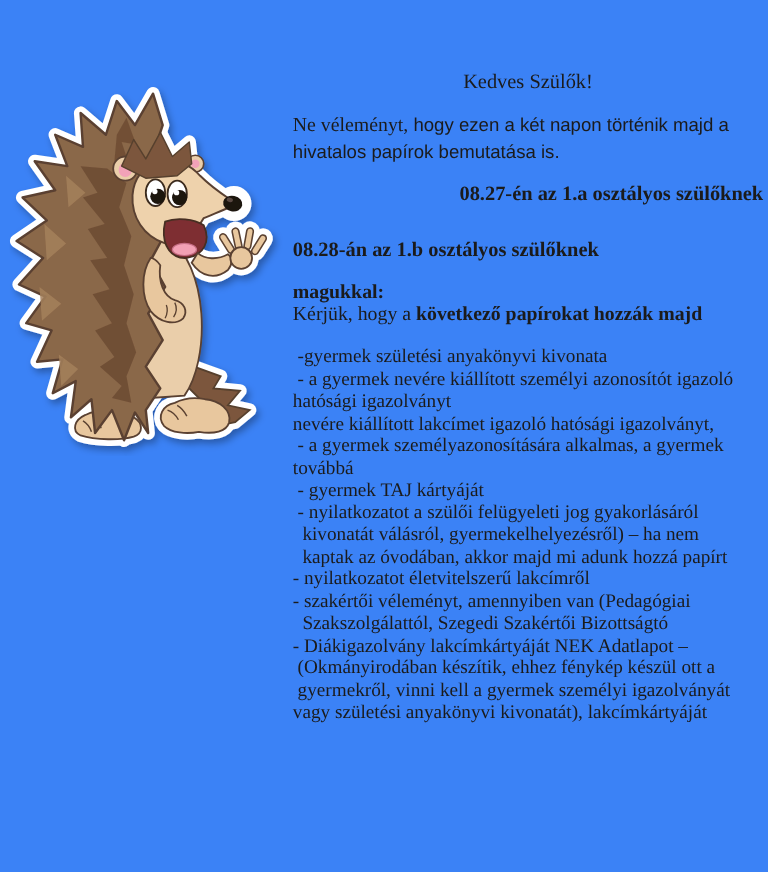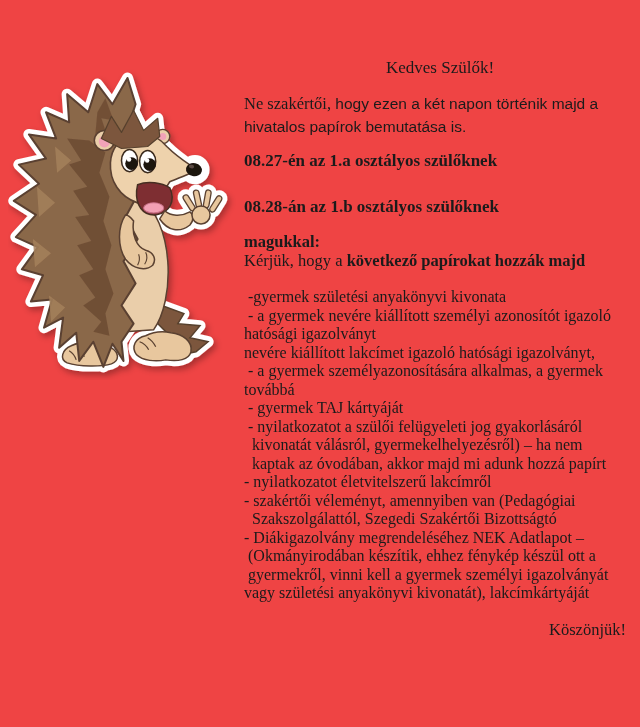--- a/index.html
+++ b/index.html
@@ -1,25 +1,25 @@
 <!DOCTYPE html>
 <html><head>
 <meta charset="utf-8">
 <style>
   html,body{margin:0;padding:0;background:#ffffff;}
-  .page{position:relative;width:640px;height:727px;background:#ef4444;overflow:hidden;
+  .page{position:relative;width:640px;height:727px;background:#3b82f6;overflow:hidden;
         font-family:"Liberation Serif",serif;color:#1b1b1b;}
   .hedgehog{position:absolute;left:8px;top:68px;width:228px;height:312px;}
   .col{position:absolute;left:244px;top:0;width:392px;}
   .title{margin-top:58px;text-align:center;font-size:17px;line-height:20px;}
   .intro{margin-top:15px;font-size:15.5px;line-height:22.5px;}
   .intro .serif-part{font-family:"Liberation Serif",serif;font-size:16.5px;}
   .intro .sans-part{font-family:"Liberation Sans",sans-serif;}
   .date-line{margin-top:0;font-size:17px;font-weight:bold;line-height:19px;}
-  .date1{margin-top:13px;}
+  .date1{margin-top:13px;text-align:right;}
   .date2{margin-top:27px;}
   .request{margin-top:16px;font-size:16.5px;line-height:19px;}
   .request b{font-weight:bold;}
   .doc-list{margin-top:18px;font-size:16px;line-height:18.5px;}
   .t-line{white-space:pre;}
   .closing{margin-top:17px;text-align:right;padding-right:10px;font-size:16.5px;}
 </style>
 </head>
 <body>
 
@@ -124,21 +124,21 @@
           <circle cx="191" cy="146" r="9" fill="#e8c79e" stroke="#5a4130" stroke-width="1.5"></circle>
         </g>
       </g>
     </g>
   </svg>
 
   <div class="col">
     <div class="title">Kedves Szülők!</div>
 
     <div class="intro">
-      <div class="t-line"><span class="serif-part">Ne szakértői,</span><span class="sans-part"> hogy ezen a két napon történik majd a</span></div>
+      <div class="t-line"><span class="serif-part">Ne véleményt,</span><span class="sans-part"> hogy ezen a két napon történik majd a</span></div>
       <div class="t-line sans-part">hivatalos papírok bemutatása is.</div>
     </div>
 
     <div class="date-line date1">08.27-én az 1.a osztályos szülőknek</div>
     <div class="date-line date2">08.28-án az 1.b osztályos szülőknek</div>
 
     <div class="request">
       <div class="t-line"><b>magukkal:</b></div>
       <div class="t-line"><span>Kérjük, hogy a </span><b>következő papírokat hozzák majd</b></div>
     </div>
@@ -150,22 +150,21 @@
       <div class="t-line">nevére kiállított lakcímet igazoló hatósági igazolványt,</div>
       <div class="t-line"> - a gyermek személyazonosítására alkalmas, a gyermek</div>
       <div class="t-line">továbbá</div>
       <div class="t-line"> - gyermek TAJ kártyáját</div>
       <div class="t-line"> - nyilatkozatot a szülői felügyeleti jog gyakorlásáról</div>
       <div class="t-line">  kivonatát válásról, gyermekelhelyezésről) – ha nem</div>
       <div class="t-line">  kaptak az óvodában, akkor majd mi adunk hozzá papírt</div>
       <div class="t-line">- nyilatkozatot életvitelszerű lakcímről</div>
       <div class="t-line">- szakértői véleményt, amennyiben van (Pedagógiai</div>
       <div class="t-line">  Szakszolgálattól, Szegedi Szakértői Bizottságtó</div>
-      <div class="t-line">- Diákigazolvány megrendeléséhez NEK Adatlapot –</div>
+      <div class="t-line">- Diákigazolvány lakcímkártyáját NEK Adatlapot –</div>
       <div class="t-line"> (Okmányirodában készítik, ehhez fénykép készül ott a</div>
       <div class="t-line"> gyermekről, vinni kell a gyermek személyi igazolványát</div>
       <div class="t-line">vagy születési anyakönyvi kivonatát), lakcímkártyáját</div>
     </div>
 
-    <div class="closing">Köszönjük!</div>
   </div>
 
 </div>
 
 </body></html>

